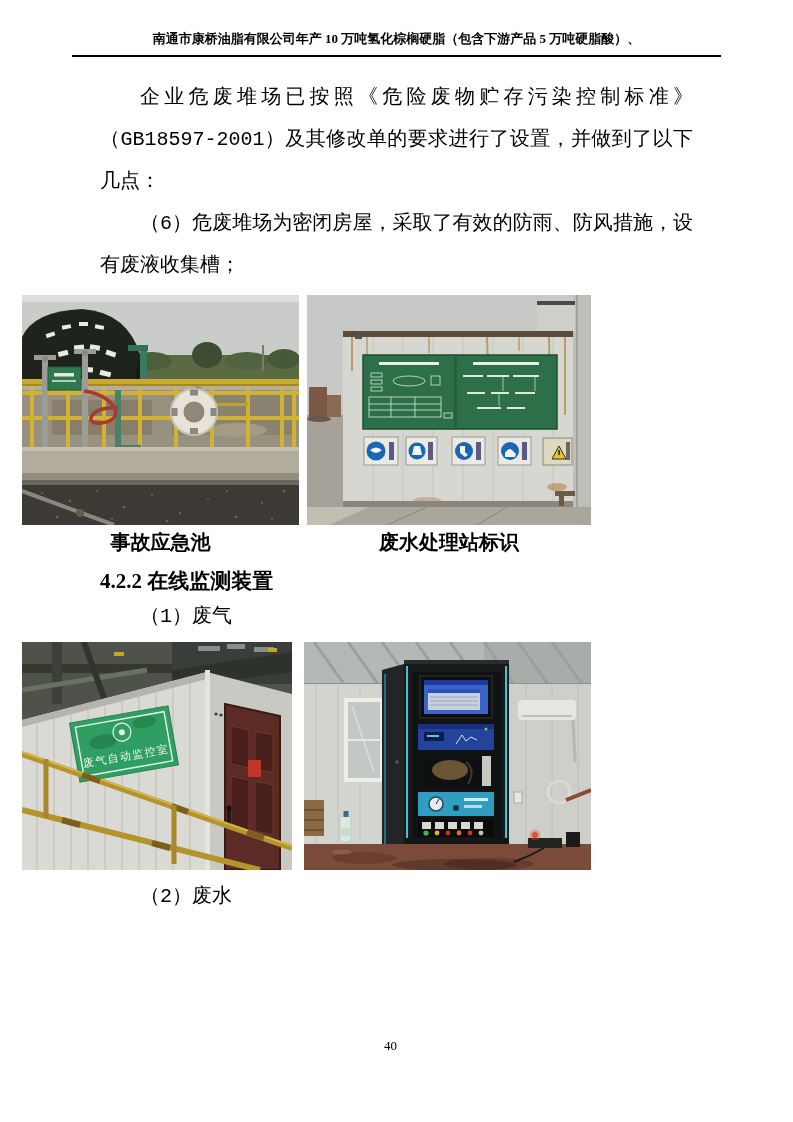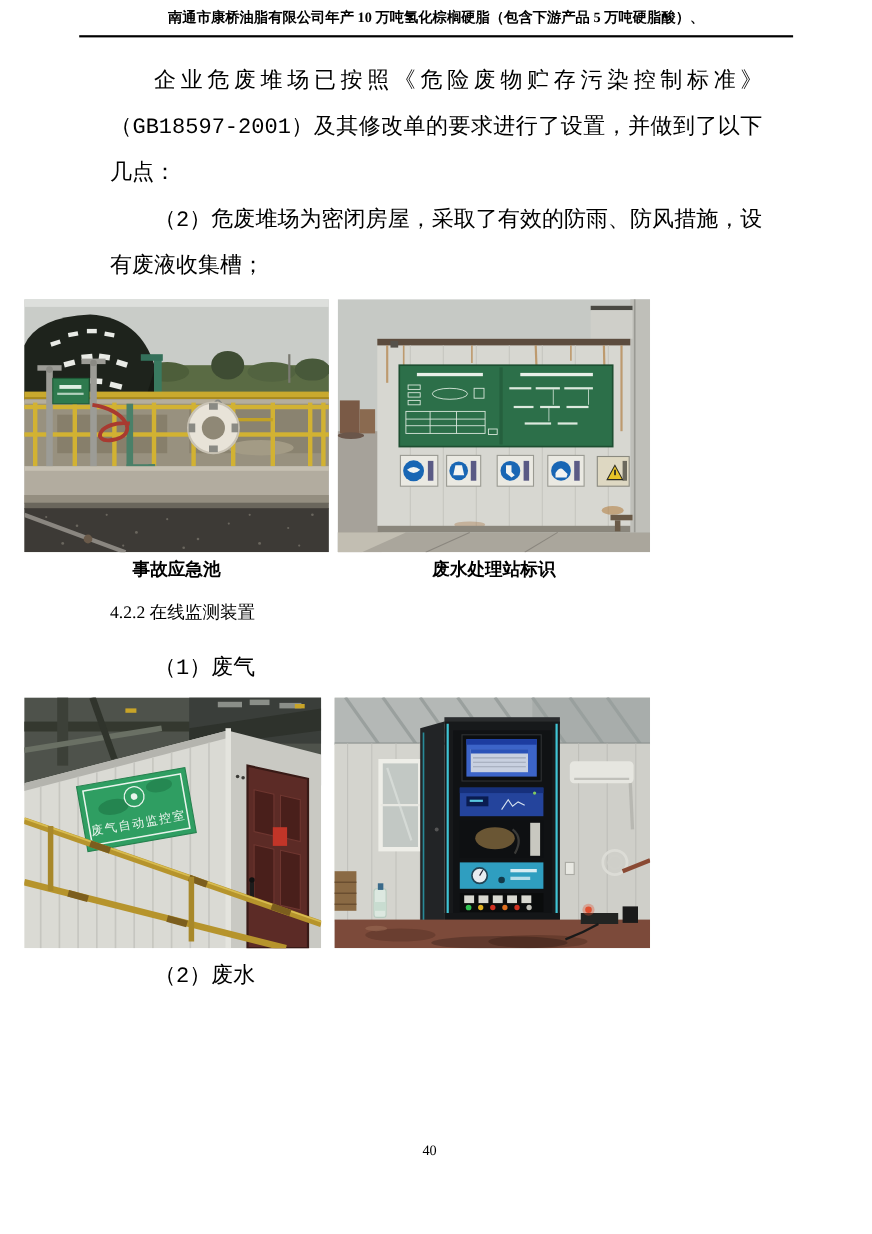--- a/index.html
+++ b/index.html
@@ -1,51 +1,51 @@
 <!DOCTYPE html>
 <html><head>
 <meta charset="utf-8">
 <style>
   html,body{margin:0;padding:0;background:#ffffff;}
   .page{position:relative;width:793px;height:1122px;background:#ffffff;margin:0 auto;overflow:hidden;
         font-family:"Liberation Serif","DejaVu Serif",serif;color:#000;}
   
-  .hdr{padding-top:5px;text-align:center;font-weight:bold;font-size:13px;line-height:21px;}
+  .hdr{padding-top:28px;text-align:center;font-weight:bold;font-size:13px;line-height:21px;}
   .hdr-rule{margin:6px 72px 0 72px;border-bottom:2px solid #000;height:0;}
   
   .content{padding:0 100px;}
   .para{font-size:20px;line-height:42px;text-align:justify;text-indent:2em;margin:0;font-family:Liberation Mono, monospace;}
   .para.first{margin-top:20px;}
-  .heading{font-size:16px;font-weight:normal;line-height:30px;margin:12px 0 15px 0;}
+  .heading{font-size:21px;font-weight:bold;line-height:30px;margin:12px 0 0 0;}
   
   .photo-row{display:flex;margin-left:22px;width:569px;}
   .photo-row.r1{margin-top:8px;}
   .photo-row.r2{margin-top:4px;}
   .photo{display:block;}
   .gap8{width:8px;flex:0 0 8px;}
   .gap12{width:12px;flex:0 0 12px;}
   .caption-row{display:flex;margin-left:22px;width:569px;margin-top:5px;}
-  .caption{font-size:16px;font-weight:bold;text-align:center;line-height:24px;}
+  .caption{font-size:20px;font-weight:bold;text-align:center;line-height:24px;}
   .cap-l{width:277px;}
   .cap-r{width:284px;margin-left:8px;text-align:center;}
   .footer-num{position:absolute;left:0;right:12px;bottom:68px;text-align:center;font-size:13px;}
 </style>
 </head>
 <body>
 
 <div class="page">
 
   <div class="hdr">
     <div>南通市康桥油脂有限公司年产 10 万吨氢化棕榈硬脂（包含下游产品 5 万吨硬脂酸）、</div>
   </div>
   <div class="hdr-rule"></div>
 
   <div class="content">
     <p class="para first">企业危废堆场已按照《危险废物贮存污染控制标准》（GB18597-2001）及其修改单的要求进行了设置，并做到了以下几点：</p>
-    <p class="para">（2）危废堆场为密闭房屋，采取了有效的防雨、防风措施，设有废液收集槽；</p>
+    <p class="para">（6）危废堆场为密闭房屋，采取了有效的防雨、防风措施，设有废液收集槽；</p>
   </div>
 
   <div class="photo-row r1">
 
     <svg class="photo" width="277" height="230" viewBox="0 0 277 230">
       <rect x="0" y="0" width="277" height="230" fill="#c9ccc8"></rect>
       <rect x="0" y="0" width="277" height="7" fill="#dddfdc"></rect>
 
       <rect x="100" y="60" width="177" height="25" fill="#5a6b44"></rect>
       <ellipse cx="130" cy="66" rx="20" ry="9" fill="#4d5e3a"></ellipse>

